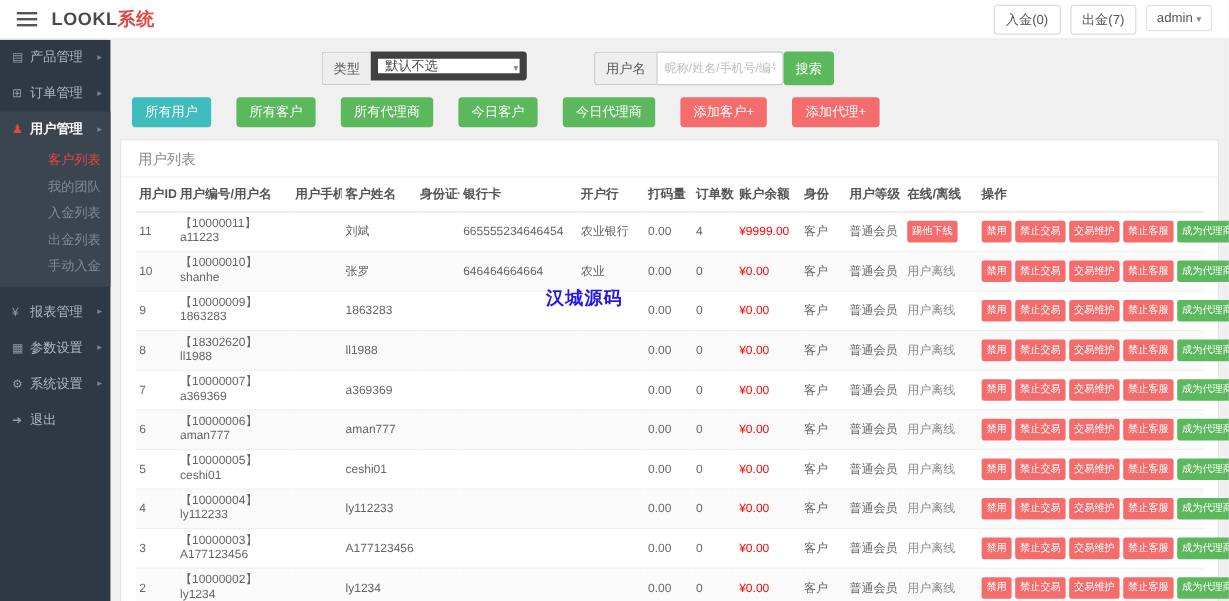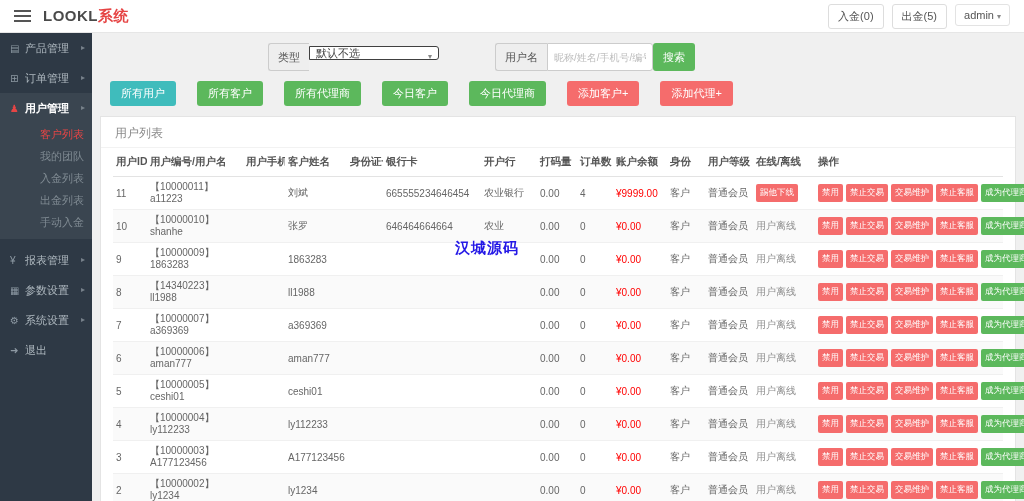--- a/index.html
+++ b/index.html
@@ -36,21 +36,21 @@
   .sub-item.on { color:#e64545; }
 
   
   .content { position:absolute; left:92px; top:33px; right:0; bottom:0; }
 
   .filter-row { display:flex; align-items:center; margin-top:9px; height:30px; }
   .igroup { display:inline-flex; align-items:stretch; height:28px; }
   .iaddon { background:#eee; border:1px solid #ccc; border-right:none; border-radius:3px 0 0 3px;
     font-size:11px; color:#555; display:flex; align-items:center; padding:0 9px; }
   .type-group { margin-left:176px; }
-  .type-select { width:130px; border:1px solid #404040; border-radius:0 3px 3px 0; font-size:11px;
+  .type-select { width:130px; border:6px solid #404040; border-radius:0 3px 3px 0; font-size:11px;
     color:#444; padding:0 6px; background:#fff; appearance:none; -webkit-appearance:none; }
   .sel-wrap { position:relative; display:inline-block; }
   .sel-wrap .caret { position:absolute; right:7px; top:9px; pointer-events:none; }
   .user-group { margin-left:56px; }
   .user-input { width:106px; border:1px solid #ccc; border-radius:0 3px 3px 0; font-size:10px;
     padding:0 6px; color:#444; }
   .user-input::placeholder { color:#bdbdbd; }
   .search-btn { height:28px; background:#5cb85c; color:#fff; border:none;
     border-radius:3px; font-size:11px; padding:0 10px; cursor:pointer; }
 
@@ -87,21 +87,21 @@
   <div class="hamburger">
       <i></i>
       <i></i>
       <i></i>
     </div>
   <div class="brand">
     <span class="b1">LOOKL</span><span class="b2">系统</span>
   </div>
   <div class="topbar-right">
     <button class="tb-btn">入金(0)</button>
-    <button class="tb-btn">出金(5)</button>
+    <button class="tb-btn">出金(7)</button>
     <span class="admin-dd"><span>admin</span><span class="caret">▾</span></span>
   </div>
 </header>
 
 <aside class="sidebar">
   <div class="side-item">
     <span class="ico">▤</span><span>产品管理</span><span class="arr">▸</span>
   </div>
   <div class="side-item">
     <span class="ico">⊞</span><span>订单管理</span><span class="arr">▸</span>
@@ -250,21 +250,21 @@
             <td>0</td>
             <td class="balance">¥0.00</td>
             <td>客户</td>
             <td>普通会员</td>
             <td><span class="offline">用户离线</span></td>
             <td class="ops-cell"><button class="mini-btn mb-red">禁用</button><button class="mini-btn mb-red">禁止交易</button><button class="mini-btn mb-red">交易维护</button><button class="mini-btn mb-red">禁止客服</button><button class="mini-btn mb-green">成为代理商</button></td>
           </tr>
           <tr>
             <td>8</td>
             <td class="cell-code">
-              <div>【14340223】</div>
+              <div>【18302620】</div>
               <div>ll1988</div>
             </td>
             <td></td>
             <td>ll1988</td>
             <td></td>
             <td></td>
             <td></td>
             <td>0.00</td>
             <td>0</td>
             <td class="balance">¥0.00</td>

